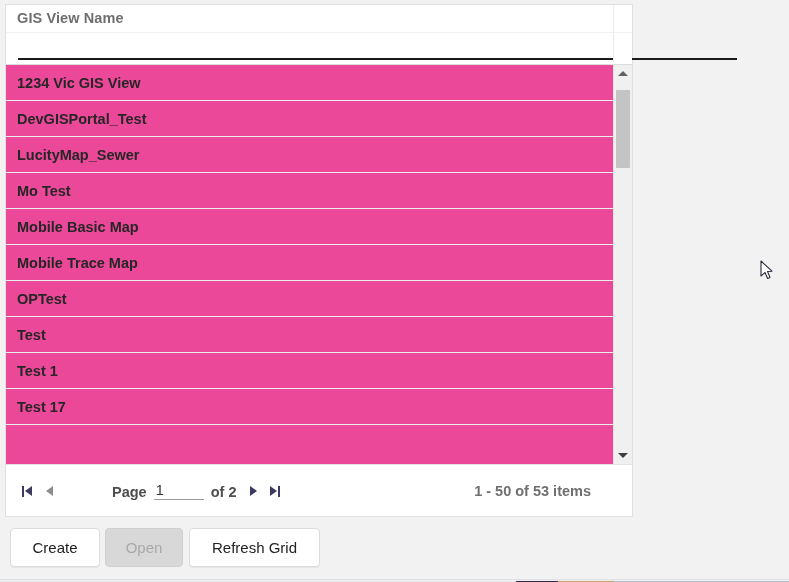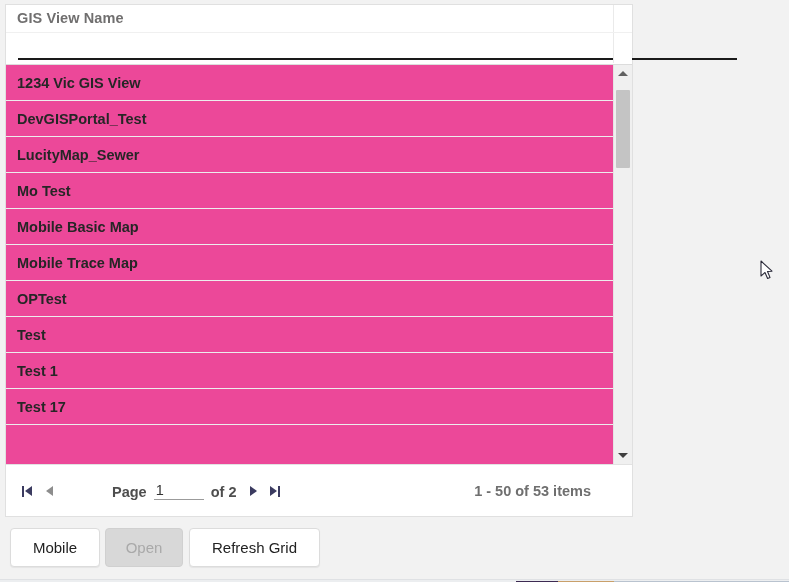--- a/index.html
+++ b/index.html
@@ -416,21 +416,21 @@
           <span class="bar"></span>
         </div>
       </div>
 
       <div class="pager-right">1 - 50 of 53 items</div>
     </div>
 
   </div>
 
   <div class="toolbar">
-    <button class="btn" id="btn-create">Mobile</button>
+    <button class="btn" id="btn-create">Create</button>
     <button class="btn disabled" id="btn-open" disabled="">Open</button>
     <button class="btn" id="btn-refresh">Refresh Grid</button>
   </div>
 
   <div class="bottom-sliver">
     <div class="sliver-seg" style="left:516px;width:42px;background:#3d2a52;"></div>
     <div class="sliver-seg" style="left:558px;width:56px;background:#c9a06a;"></div>
     <div class="sliver-seg" style="left:614px;width:175px;background:#b9c3cf;"></div>
   </div>
 

